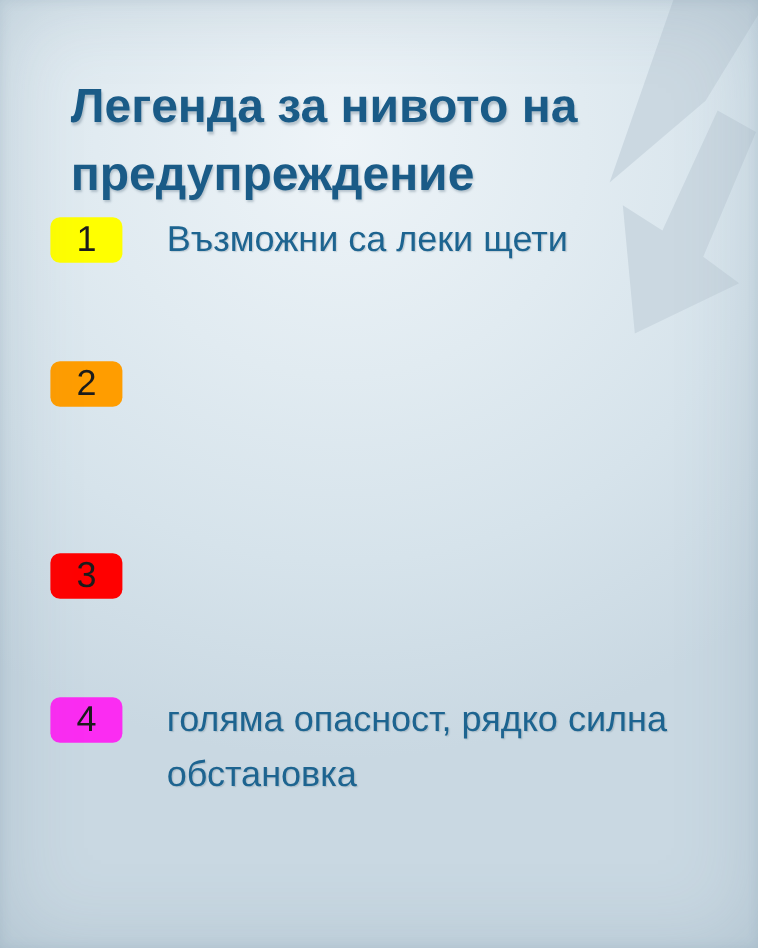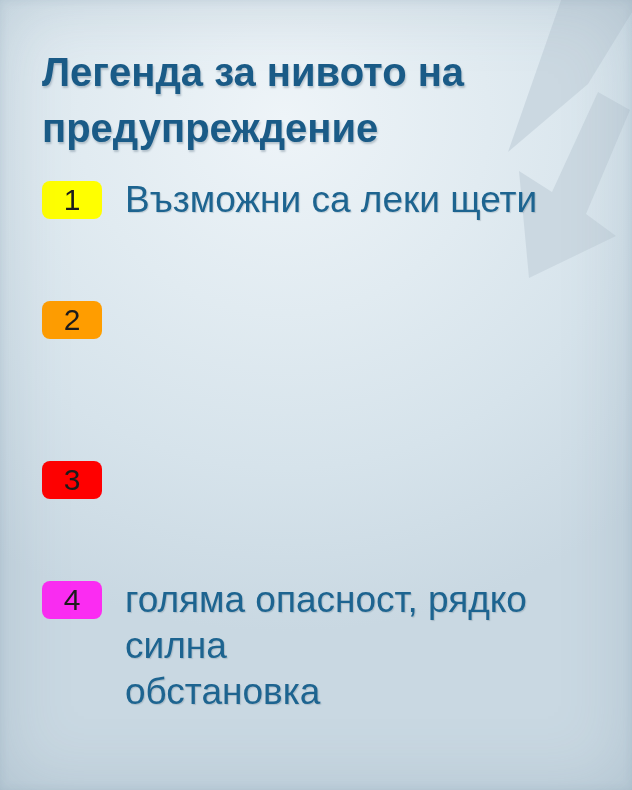--- a/index.html
+++ b/index.html
@@ -31,21 +31,21 @@
     left: 0;
     width: 632px;
     height: 790px;
     pointer-events: none;
   }
   .bolt-shape { fill: var(--watermark-color, #cbd8e1); }
   .title {
     position: absolute;
     left: 42px;
     top: 44px;
-    margin: 0;
+    margin: 17px;
     width: 520px;
     font-size: 40px;
     line-height: 56px;
     font-weight: bold;
     color: var(--title-color, #1a5b87);
     text-shadow: 1px 2px 2px rgba(60, 85, 105, 0.30);
   }
   .legend { position: absolute; left: 0; top: 0; width: 100%; height: 100%; }
   .item {
     position: absolute;
@@ -62,24 +62,24 @@
     width: 60px;
     height: 38px;
     border-radius: 8px;
     display: flex;
     align-items: center;
     justify-content: center;
     font-size: 30px;
     color: #1c1c1c;
   }
   .item-text {
-    margin-left: 23px;
+    margin-left: 37px;
     margin-top: -4px;
     max-width: 480px;
-    font-size: 37px;
+    font-size: 30px;
     line-height: 46px;
     color: var(--text-color, #1d6490);
     white-space: pre-line;
     text-shadow: 1px 1px 1px rgba(60, 85, 105, 0.22);
   }
 </style>
 </head>
 <body>
 
 <div class="stage">

